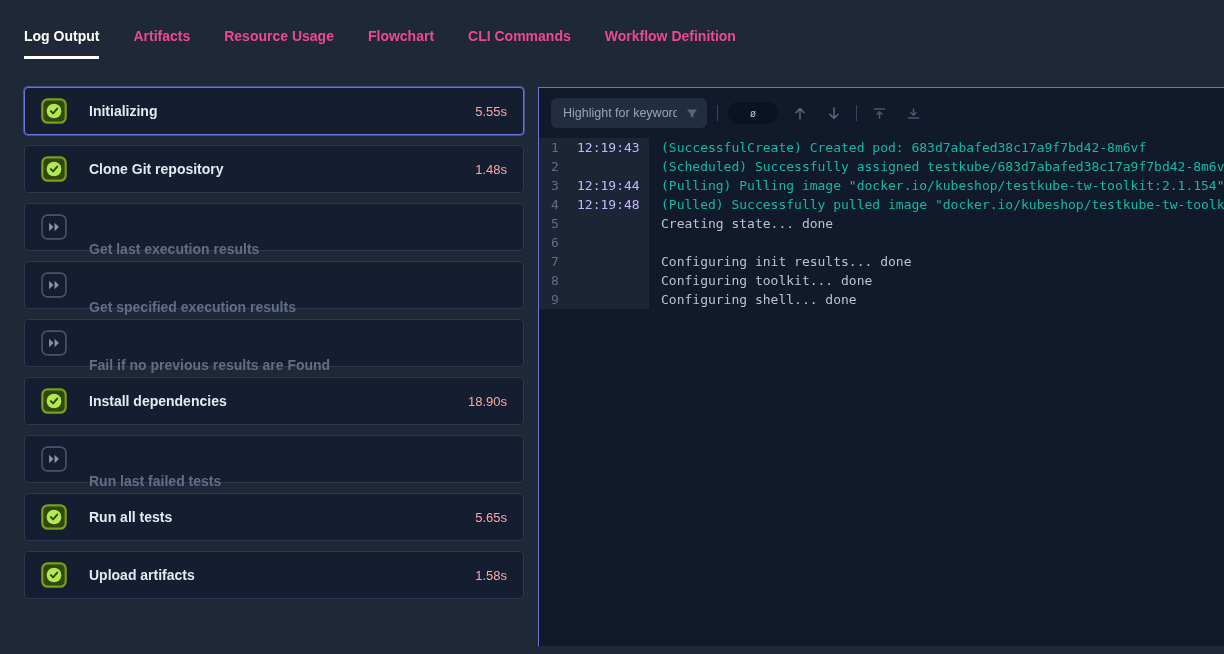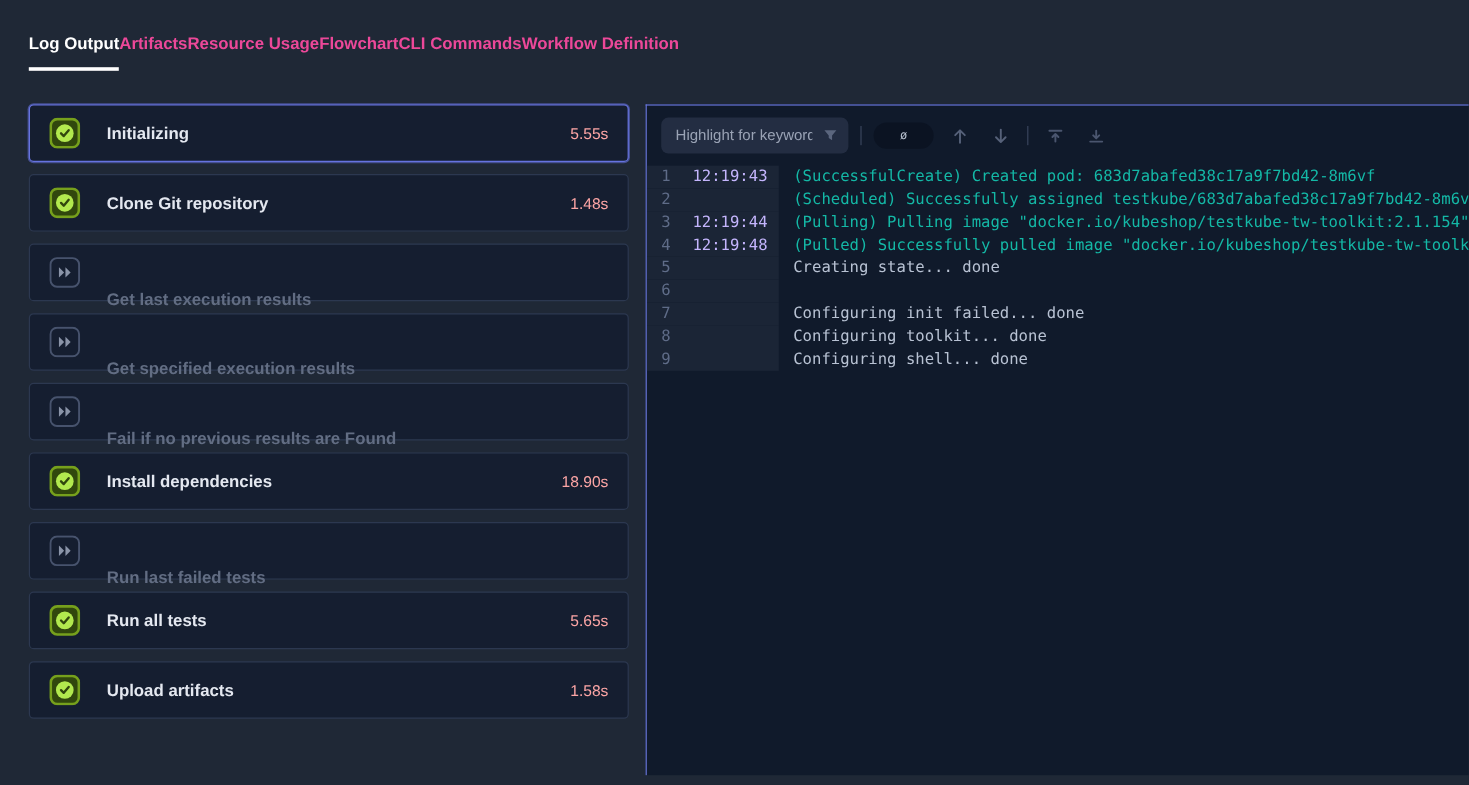--- a/index.html
+++ b/index.html
@@ -5,21 +5,21 @@
   * { margin:0; padding:0; box-sizing:border-box; }
   html,body { width:1224px; height:654px; overflow:hidden; }
   body {
     background:#1f2836;
     font-family:"Liberation Sans", sans-serif;
     color:#e6eaf1;
   }
 
   
   .tab-bar {
-    display:flex; 
+    display:flex; gap:34px;
     padding:28px 24px 0 24px;
   }
   .tab {
     font-size:14px; font-weight:700; color:#ec4899;
     padding-bottom:12px; border-bottom:3px solid transparent;
     cursor:pointer; white-space:nowrap;
   }
   .tab.active { color:#ffffff; border-bottom-color:#ffffff; }
 
   
@@ -300,21 +300,21 @@
   </div>
         <div class="log-line bright">
     <span class="log-gutter"><span class="log-num">5</span><span class="log-time"></span></span>
     <span class="log-text">Creating state... done</span>
   </div>
         <div class="log-line bright">
     <span class="log-gutter"><span class="log-num">6</span><span class="log-time"></span></span>
   </div>
         <div class="log-line bright">
     <span class="log-gutter"><span class="log-num">7</span><span class="log-time"></span></span>
-    <span class="log-text">Configuring init failed... done</span>
+    <span class="log-text">Configuring init results... done</span>
   </div>
         <div class="log-line bright">
     <span class="log-gutter"><span class="log-num">8</span><span class="log-time"></span></span>
     <span class="log-text">Configuring toolkit... done</span>
   </div>
         <div class="log-line bright">
     <span class="log-gutter"><span class="log-num">9</span><span class="log-time"></span></span>
     <span class="log-text">Configuring shell... done</span>
   </div>
       </div>

